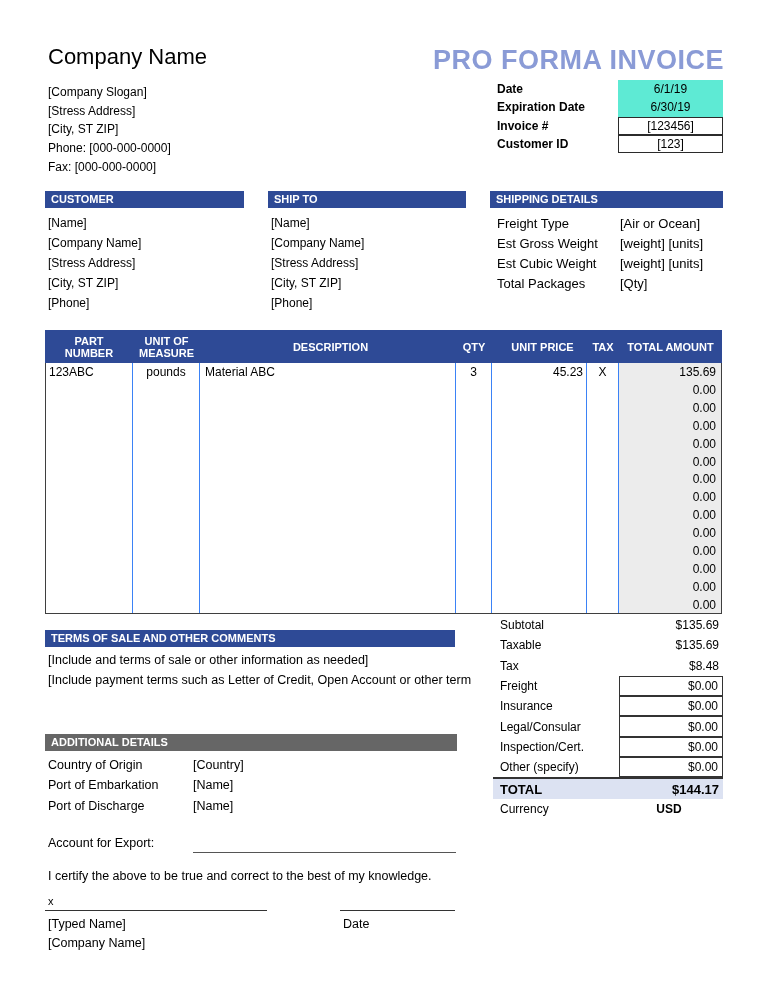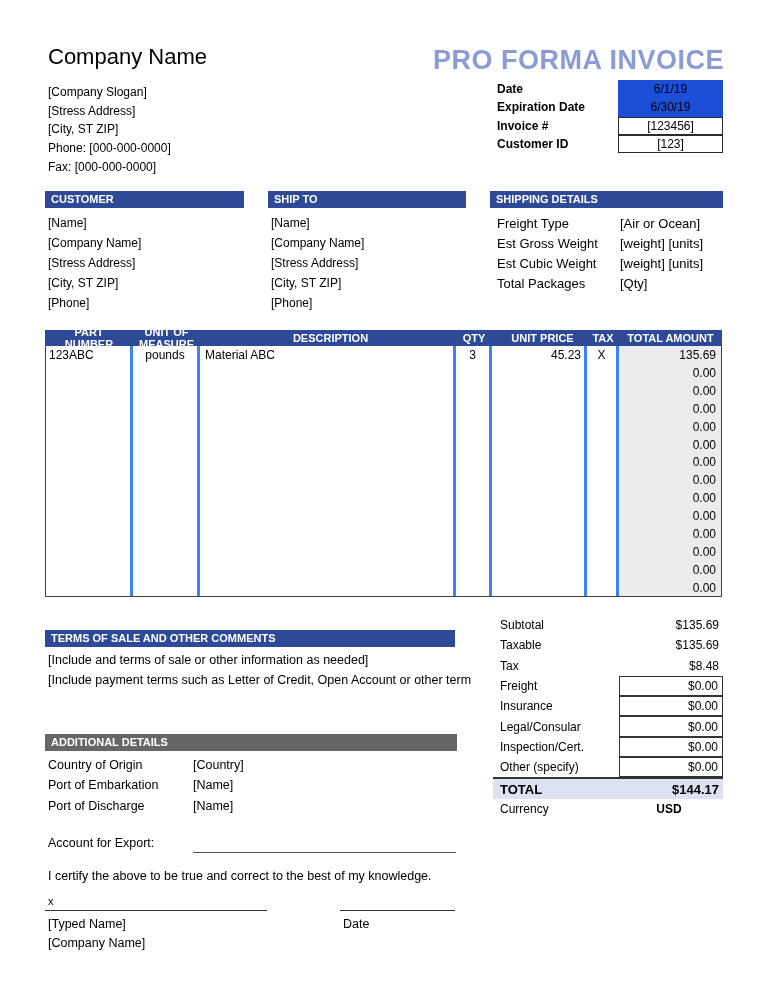--- a/index.html
+++ b/index.html
@@ -13,49 +13,49 @@
 
   
   .company-name { left:48px; top:44px; font-size:22px; }
   .doc-title { right:44px; top:45px; font-size:27px; font-weight:bold; color:#8a9bd6; letter-spacing:.5px; }
   .company-lines { left:48px; top:83px; font-size:12px; line-height:18.7px; }
 
   .meta { left:497px; top:80px; width:226px; }
   .meta-row { display:flex; align-items:center; height:18.3px; }
   .meta-label { width:121px; font-weight:bold; font-size:12px; }
   .meta-value { width:105px; height:18.3px; display:flex; align-items:center; justify-content:center; font-size:12px; }
-  .meta-value.filled { background:#1d4ed8; }
+  .meta-value.filled { background:#5eead4; }
   .meta-value.boxed { border:1.5px solid #2b2b2b; background:#fff; }
 
   
   .bar { background:#2e4a96; color:#fff; font-size:11px; font-weight:bold; height:17px; line-height:17px; padding-left:6px; }
   .bar.gray { background:#666666; }
 
   .col-block .lines { margin-top:5px; font-size:12px; line-height:20px; padding-left:3px; }
   .cust-col { left:45px; top:191px; width:199px; }
   .ship-col { left:268px; top:191px; width:198px; }
   .shipdet-col { left:490px; top:191px; width:233px; }
   .kv-rows { margin-top:5px; }
   .kv-row { display:flex; align-items:center; height:20px; font-size:13px; }
   .kv-row .k { width:130px; padding-left:7px; }
   .kv-row .v { flex:1; }
 
   
   .items { left:45px; top:330px; width:677px; }
-  .ithead { display:flex; align-items:center; background:#2e4a96; color:#fff; height:16px; font-size:11px; font-weight:bold; }
+  .ithead { display:flex; align-items:center; background:#2e4a96; color:#fff; height:33px; font-size:11px; font-weight:bold; }
   .ithead .hc { text-align:center; line-height:12px; }
   .h-part { width:88px; padding:0 10px; }
   .h-unit { width:67px; padding:0 4px; }
   .h-desc { width:256px; text-align:left; padding-left:5px; }
   .h-qty { width:36px; }
   .h-price { width:95px; text-align:left; padding-left:6px; }
   .h-tax { width:32px; }
   .h-total { flex:1; }
   .itbody { display:flex; height:251px; border:1px solid #3f3f3f; border-top:none; }
-  .bcol { border-right:3px solid #3b82f6; }
+  .bcol { border-right:1px solid #3b82f6; }
   .c-part { width:87px; } .c-unit { width:67px; } .c-desc { width:256px; }
   .c-qty { width:36px; } .c-price { width:95px; } .c-tax { width:32px; }
   .c-total { flex:1; border-right:none; background:#ececec; }
   .cell { height:17.93px; display:flex; align-items:center; font-size:12px; }
   .c-part .cell { padding-left:3px; }
   .c-unit .cell, .c-qty .cell, .c-tax .cell { justify-content:center; }
   .c-desc .cell { padding-left:5px; }
   .c-price .cell { justify-content:flex-end; padding-right:3px; }
   .c-total .cell { justify-content:flex-end; padding-right:5px; }
 

